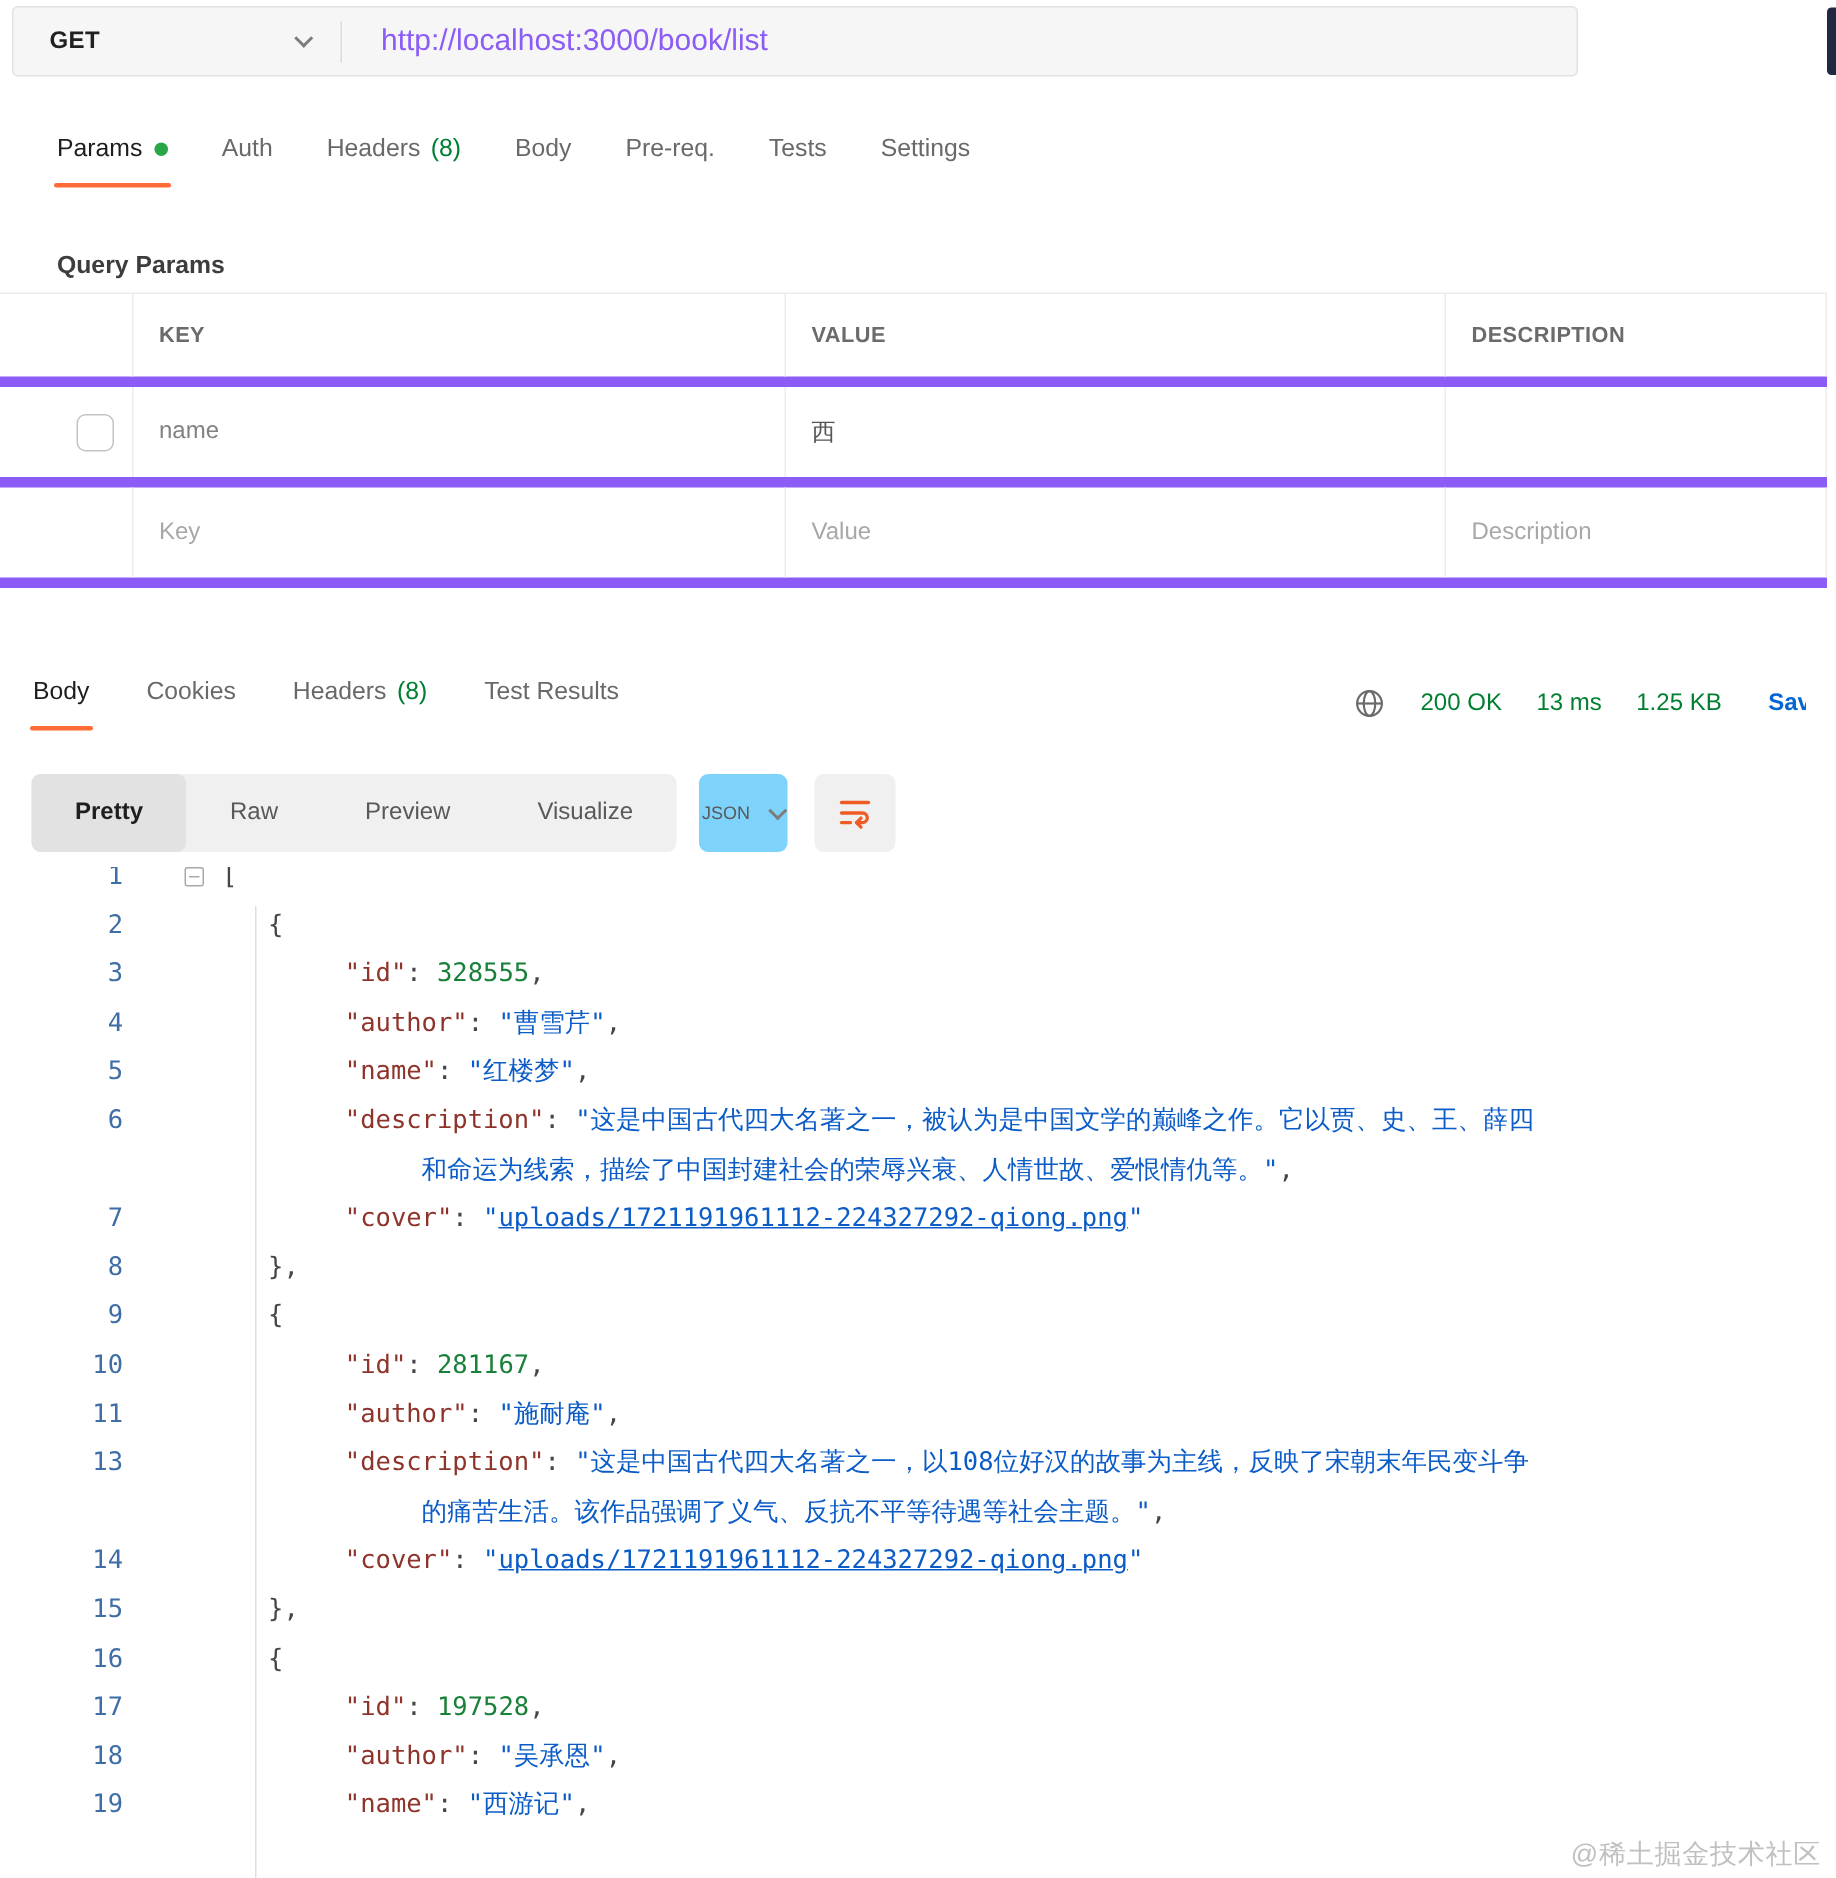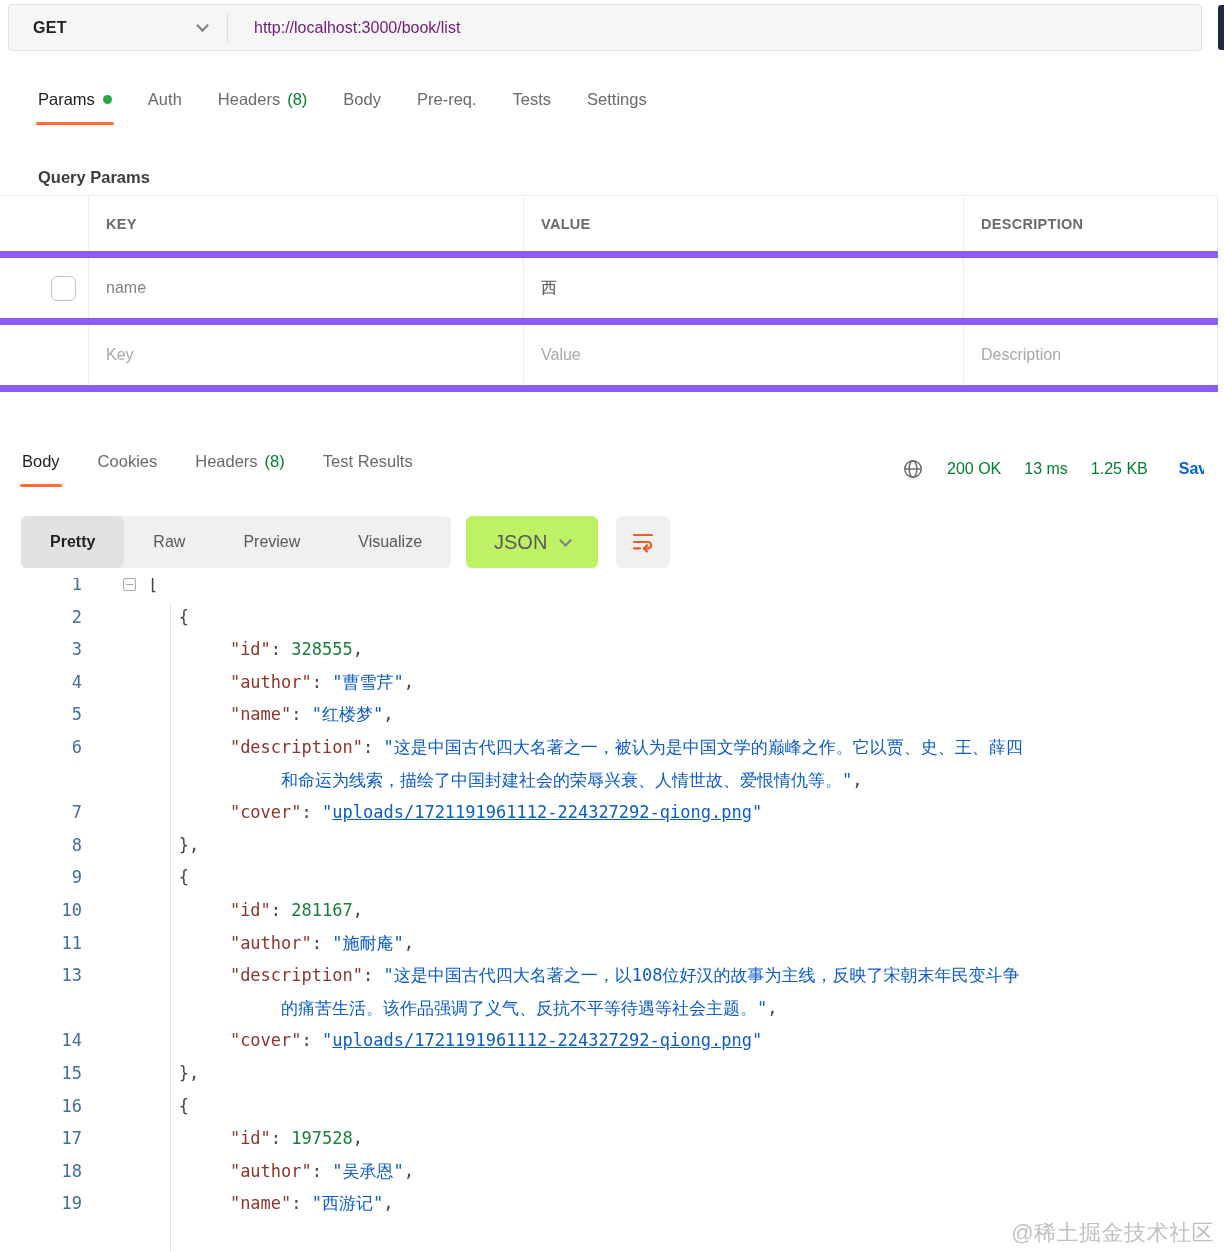--- a/index.html
+++ b/index.html
@@ -1,28 +1,28 @@
 <!DOCTYPE html>
 <html><head>
 <meta charset="utf-8">
 <style>
   *{margin:0;padding:0;box-sizing:border-box}
   html,body{width:1224px;height:1252px;overflow:hidden;background:#fff;
     font-family:"Liberation Sans",sans-serif;color:#212121;position:relative}
 
   
-  .url-row{position:absolute;left:8px;top:4px;width:1194px;height:47px;background:#f6f6f6;
+  .url-row{position:absolute;left:8px;top:4px;width:1044px;height:47px;background:#f6f6f6;
     border:1px solid #e2e2e2;border-radius:4px;display:flex;align-items:center}
   .method{display:flex;align-items:center;width:218px;height:100%;padding-left:24px;cursor:pointer}
   .method-label{font-size:16px;font-weight:700;letter-spacing:.3px;color:#212121}
   .chev{width:9px;height:9px;border-right:2px solid #7c7c7c;border-bottom:2px solid #7c7c7c;
     transform:rotate(45deg);display:inline-block;margin-top:-4px}
   .method .chev{margin-left:auto;margin-right:20px}
   .method-divider{width:1px;height:28px;background:#dcdcdc}
-  .url-text{padding-left:26px;font-size:16px;color:#701a75}
+  .url-text{padding-left:26px;font-size:20px;color:#8b5cf6}
   .send-sliver{position:absolute;right:0;top:5px;width:6px;height:45px;background:#20293f;border-radius:3px 0 0 3px}
 
   
   .req-tabs{position:absolute;left:38px;top:90px;display:flex;gap:36px;align-items:flex-start}
   .tab{font-size:16.5px;color:#696969;position:relative;display:flex;align-items:center;gap:8px;
     padding-bottom:16px;cursor:pointer;white-space:nowrap}
   .tab.active{color:#1d1d1d;font-weight:500}
   .tab.active::after{content:"";position:absolute;left:-2px;right:-2px;bottom:0;height:3px;
     background:#ff6c37;border-radius:2px}
   .tab .count{color:#007f31;margin-left:-1px}
@@ -49,22 +49,22 @@
   .resp-meta{position:absolute;left:880px;top:6px;display:flex;align-items:center;gap:23px;white-space:nowrap;font-size:16px}
   .meta-green{color:#007f31;font-weight:500}
   .save-clip{width:25px;overflow:hidden;white-space:nowrap;color:#0265d2;font-weight:600;margin-left:8px;cursor:pointer}
   .globe{display:flex;align-items:center}
 
   
   .view-bar{position:absolute;left:21px;top:516px;display:flex;align-items:center}
   .seg{display:flex;background:#f0f0f0;border-radius:6px;height:52px;align-items:stretch}
   .seg-item{display:flex;align-items:center;padding:16px 29px;font-size:16px;color:#595959;cursor:pointer;border-radius:6px}
   .seg-item.active{background:#e2e2e2;color:#1f1f1f;font-weight:600}
-  .json-pill{height:52px;background:#bef264;border-radius:6px;display:flex;align-items:center;
-    padding:0 28px;gap:14px;font-size:20px;color:#595959;margin-left:15px;cursor:pointer}
+  .json-pill{height:52px;background:#7dd3fc;border-radius:6px;display:flex;align-items:center;
+    padding:0 2px;gap:14px;font-size:12px;color:#595959;margin-left:15px;cursor:pointer}
   .json-pill .chev{margin-top:-3px}
   .wrap-btn{height:52px;width:54px;background:#f0f0f0;border-radius:6px;display:flex;align-items:center;
     justify-content:center;margin-left:18px;cursor:pointer}
 
   
   .code{position:absolute;left:0;top:578px;right:0;bottom:0;overflow:hidden;
     font-family:"DejaVu Sans Mono","Liberation Mono",monospace;font-size:17px;line-height:32.6px}
   .code-inner{margin-top:-10px;position:relative}
   .indent-guide{position:absolute;left:170px;top:26px;bottom:0;width:1px;background:#e0e0e0}
   .code-row{display:flex}
@@ -74,21 +74,21 @@
     border-radius:2px;background:#fff;cursor:pointer}
   .fold-box::after{content:"";position:absolute;left:2px;right:2px;top:5px;height:1px;background:#a9a9a9}
   .lc{white-space:pre;color:#212121}
   .tok-key{color:#8f342b}
   .tok-num{color:#188038}
   .tok-str{color:#0b5cc7}
   .tok-link{color:#0b5cc7;text-decoration:underline;cursor:pointer}
   .tok-punct{color:#454545}
   .tok-plain{color:#212121}
 
-  .watermark{position:absolute;right:10px;bottom:4px;font-size:22px;color:rgba(140,140,140,.55);
+  .watermark{position:absolute;right:10px;bottom:4px;font-size:18px;color:rgba(140,140,140,.55);
     letter-spacing:.5px;z-index:5}
 </style>
 </head>
 <body>
 
 <div class="url-row">
   <div class="method">
     <span class="method-label">GET</span>
     <span class="chev"></span>
   </div>

